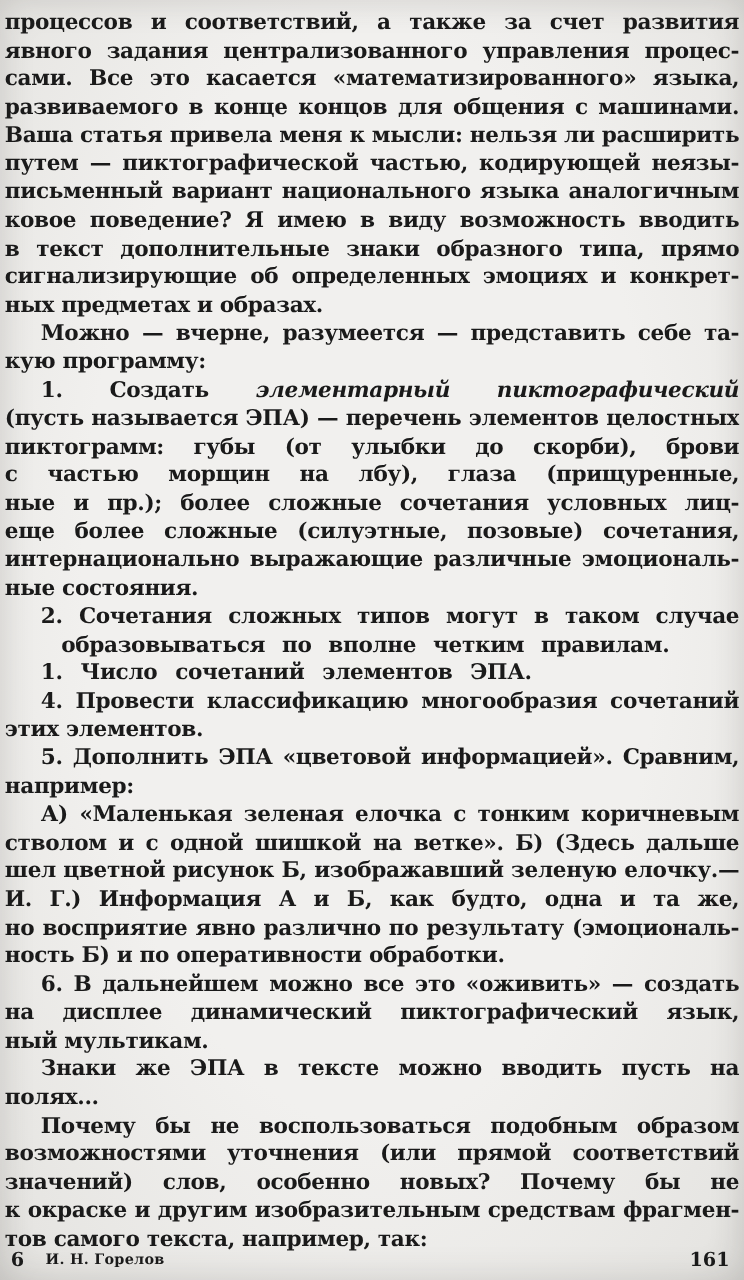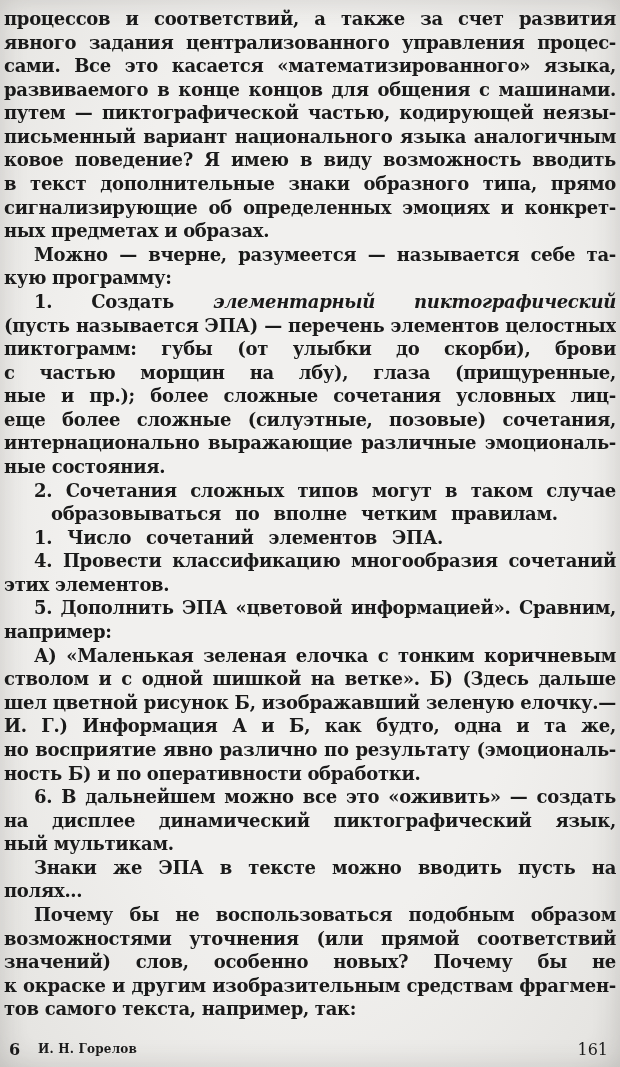--- a/index.html
+++ b/index.html
@@ -71,40 +71,41 @@
     top: 2px;
     font-size: 12px;
     font-weight: bold;
     letter-spacing: 0.2px;
   }
   .footer .pagenum {
     position: absolute;
     right: 8px;
     top: 0;
     font-size: 16px;
-    font-weight: normal;
+    font-weight: bold;
   }
 </style>
 </head>
 <body>
 
 <div class="page">
 
   <div class="text-block">
       <div class="line">процессов и соответствий, а также за счет развития средств</div>
       <div class="line">явного задания централизованного управления процес-</div>
       <div class="line">сами. Все это касается «математизированного» языка,</div>
       <div class="line">развиваемого в конце концов для общения с машинами.</div>
+      <div class="line">Ваша статья привела меня к мысли: нельзя ли расширить</div>
       <div class="line">путем — пиктографической частью, кодирующей неязы-</div>
       <div class="line">письменный вариант национального языка аналогичным</div>
       <div class="line">ковое поведение? Я имею в виду возможность вводить</div>
       <div class="line">в текст дополнительные знаки образного типа, прямо</div>
       <div class="line">сигнализирующие об определенных эмоциях и конкрет-</div>
       <div class="line last">ных предметах и образах.</div>
-      <div class="line indent">Можно — вчерне, разумеется — называется себе та-</div>
+      <div class="line indent">Можно — вчерне, разумеется — представить себе та-</div>
       <div class="line last">кую программу:</div>
       <div class="line indent"><span>1. Создать </span><span class="it">элементарный пиктографический алфавит</span></div>
       <div class="line">(пусть называется ЭПА) — перечень элементов целостных</div>
       <div class="line">пиктограмм: губы (от улыбки до скорби), брови (возможно,</div>
       <div class="line">с частью морщин на лбу), глаза (прищуренные, расширен-</div>
       <div class="line">ные и пр.); более сложные сочетания условных лиц-масок;</div>
       <div class="line">еще более сложные (силуэтные, позовые) сочетания, вполне</div>
       <div class="line">интернационально выражающие различные эмоциональ-</div>
       <div class="line last">ные состояния.</div>
       <div class="line indent">2. Сочетания сложных типов могут в таком случае</div>

